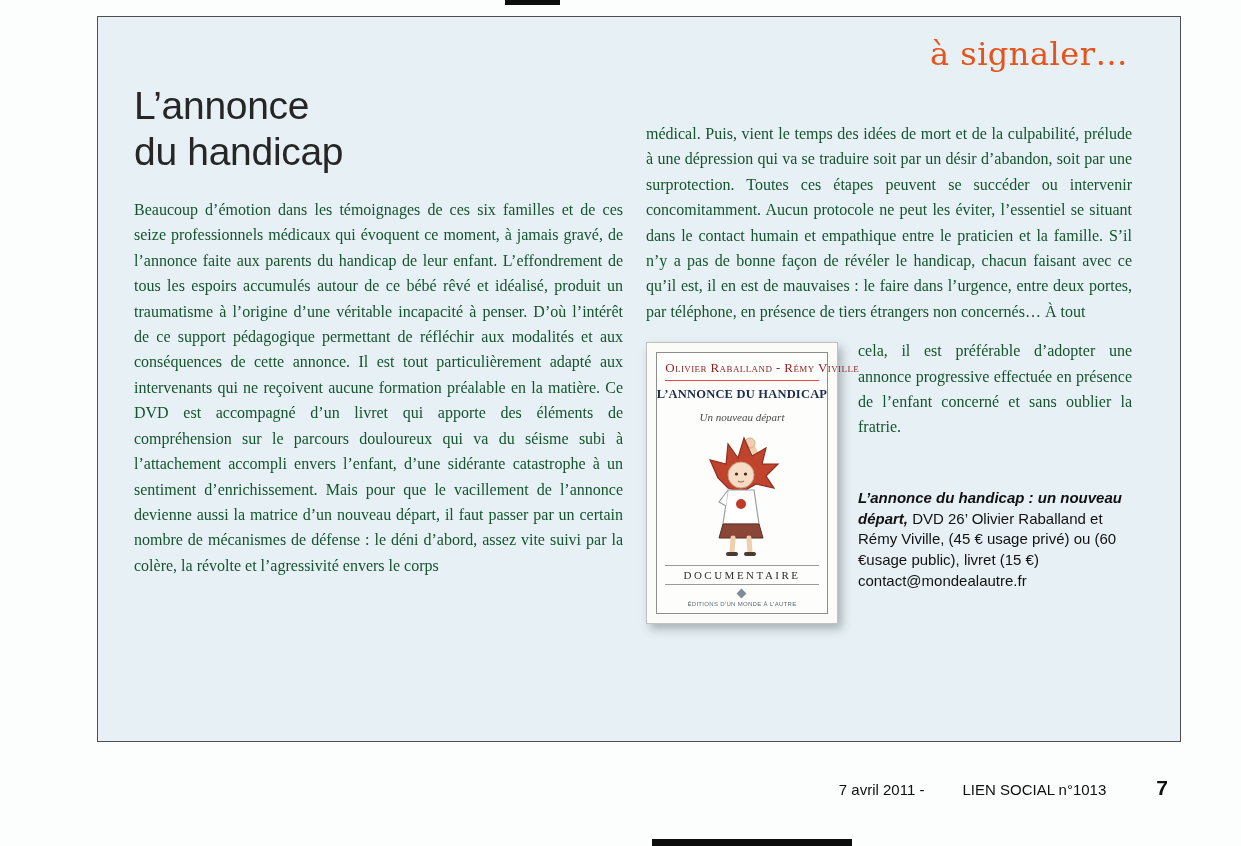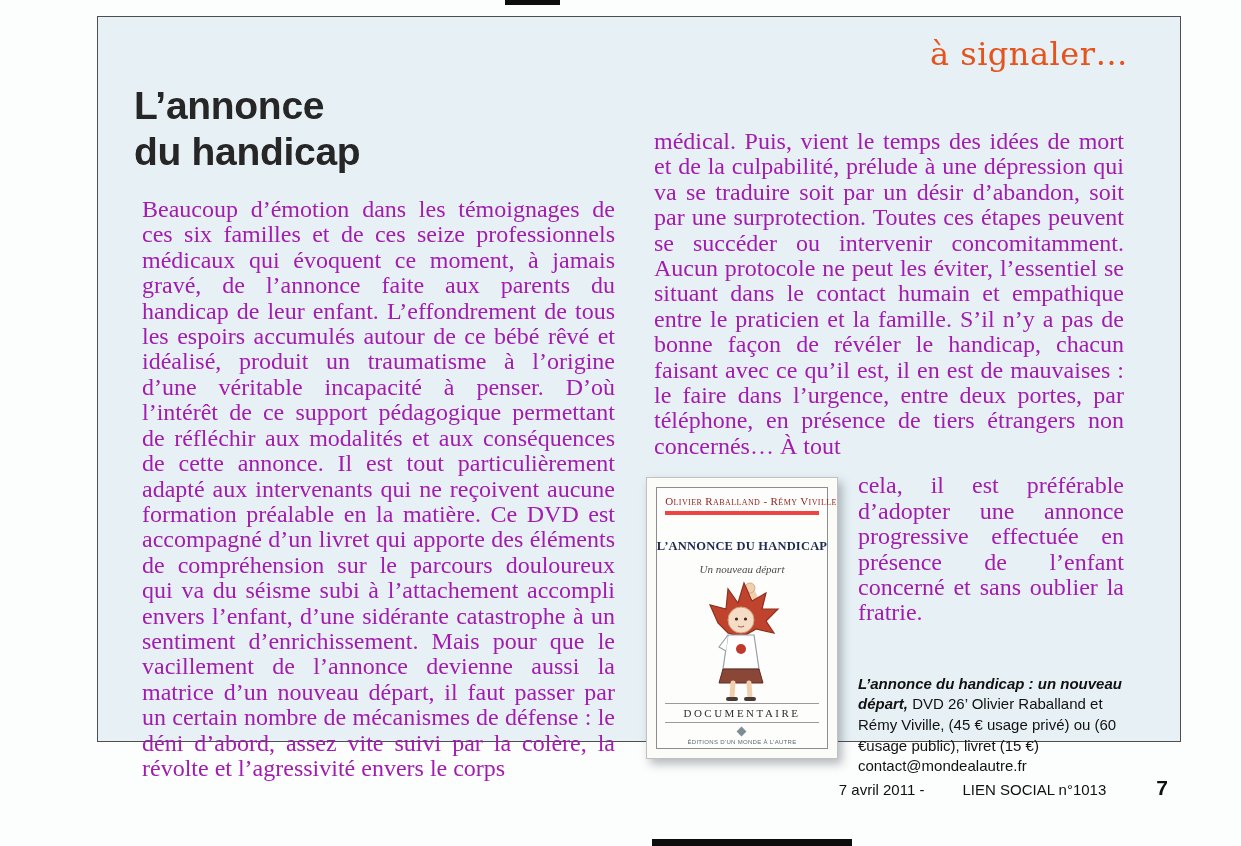--- a/index.html
+++ b/index.html
@@ -17,28 +17,28 @@
   .signaler {
     position:absolute; right:52px; top:18px;
     font-family:"DejaVu Serif", serif;
     font-size:32px; color:#e4541c;
     letter-spacing:0.5px;
   }
   .col-left { position:absolute; left:36px; top:66px; width:489px; }
   .article-title {
     margin:0 0 22px 0;
     font-family:"Liberation Sans", sans-serif;
-    font-weight:bold;
+    font-weight:normal;
     font-size:39px; line-height:1.18;
     color:#262626; letter-spacing:-0.3px;
   }
   .body-text {
-    margin:8px;
-    font-size:24px; line-height:25.4px;
-    color:#a21caf;
+    margin:0;
+    font-size:16px; line-height:25.4px;
+    color:#14532d;
     text-align:justify;
   }
   .col-right { position:absolute; left:548px; top:104px; width:486px; }
   .cover-block { margin-top:14px; }
   .cover-block::after { content:""; display:block; clear:both; }
   .dvd {
     float:left; width:172px; height:262px;
     margin:4px 20px 6px 0; padding:9px;
     background:#fbfbf8;
     border:1px solid #c0c0c0;
@@ -46,26 +46,26 @@
   }
   .dvd-inner {
     box-sizing:border-box; width:100%; height:100%;
     border:1px solid #8d8d8d;
     padding:7px 5px 5px 5px;
     display:flex; flex-direction:column; align-items:center;
     text-align:center; background:#fdfdfb;
   }
   .dvd-authors {
     width:96%;
-    font-size:11px; color:#8d1f1f; letter-spacing:0.4px;
-    border-bottom:4px solid #ef4444; padding-bottom:4px;
+    font-size:13px; color:#8d1f1f; letter-spacing:0.4px;
+    border-bottom:1px solid #ef4444; padding-bottom:4px;
     font-variant:small-caps; white-space:nowrap;
   }
   .dvd-title {
-    margin-top:24px; font-weight:bold; font-size:12.5px; color:#1d2b50;
+    margin-top:6px; font-weight:bold; font-size:12.5px; color:#1d2b50;
     letter-spacing:0.2px; white-space:nowrap;font-family:Liberation Serif, serif;
   }
   .dvd-subtitle {
     margin-top:9px; font-style:italic; font-size:11px; color:#4a4a4a;
   }
   .dvd-art { flex:1; width:100%; display:flex; align-items:center; justify-content:center; }
   .dvd-cat {
     width:96%; border-top:1px solid #9a9a9a; border-bottom:1px solid #9a9a9a;
     padding:3px 0; font-size:11px; letter-spacing:2.5px; color:#2f2f2f;
   }

